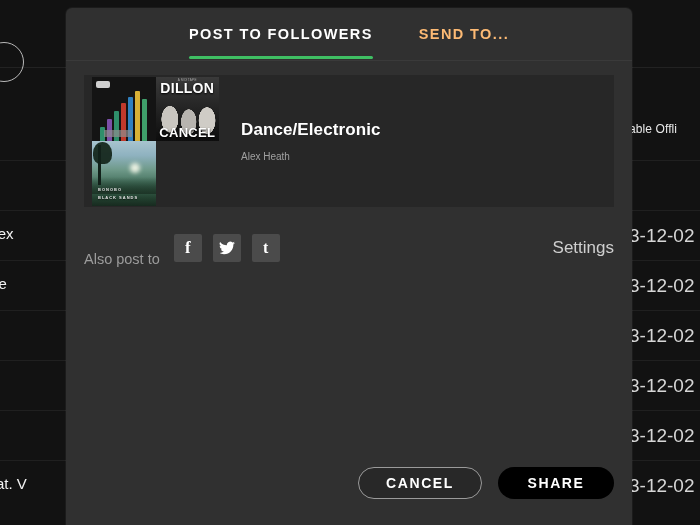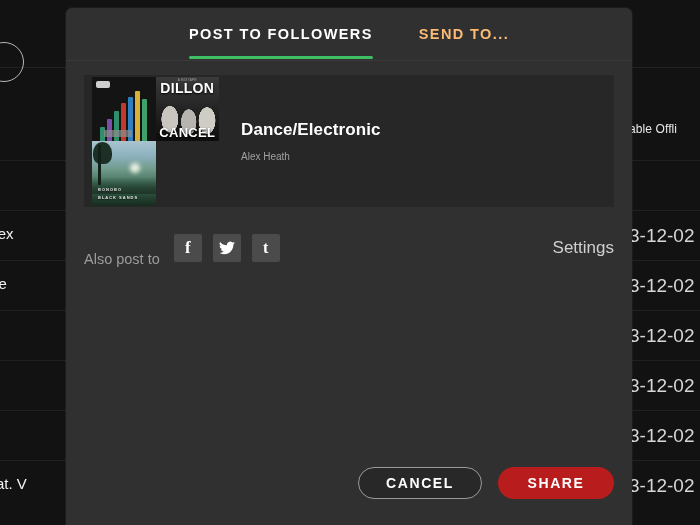--- a/index.html
+++ b/index.html
@@ -249,21 +249,21 @@
     height:32px; border-radius:22px;
     font-size:14px; font-weight:bold; letter-spacing:1.6px;
     cursor:pointer;
     font-family:"Liberation Sans", sans-serif;
   }
   .btn-cancel {
     width:124px; background:#282828;
     border:1.5px solid #9a9a9a; color:#ffffff;
   }
   .btn-share {
-    width:116px; background:#b91c1c;
+    width:116px; background:#000000;
     border:none; color:#ffffff;
   }
 </style>
 </head>
 <body>
 
 <div id="bg-app">
 
   <div class="bg-topbar">
     <div class="bg-circle-btn">

